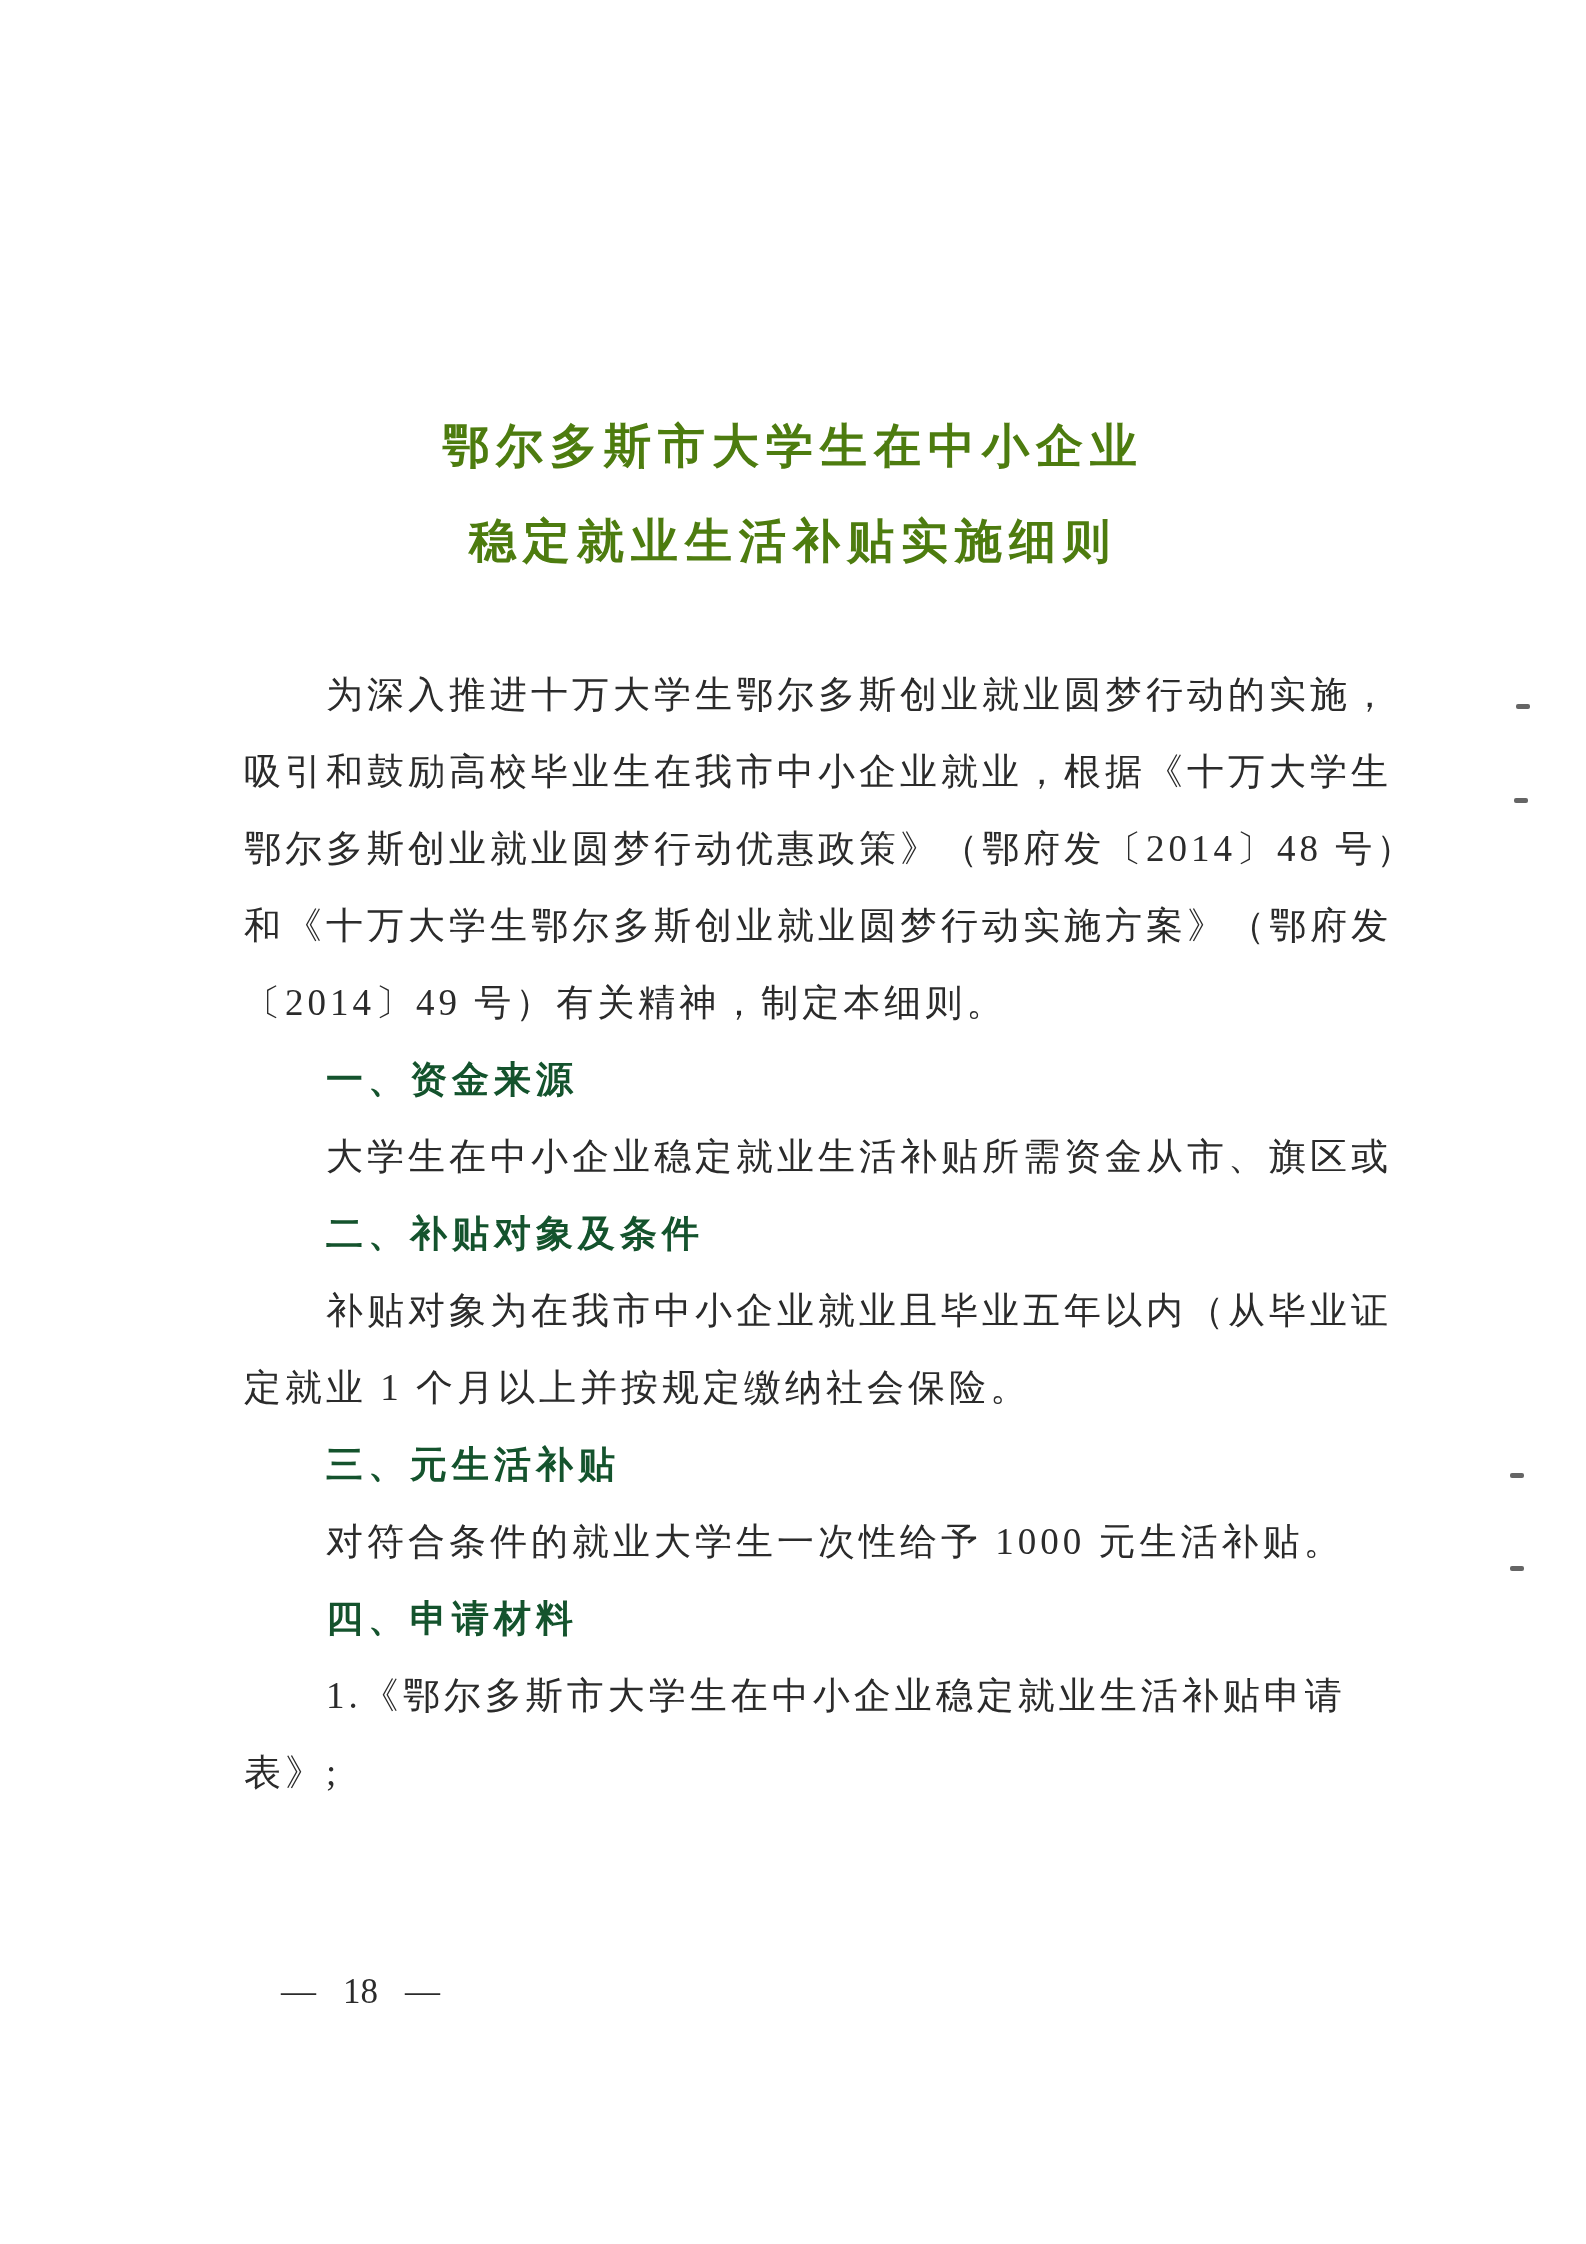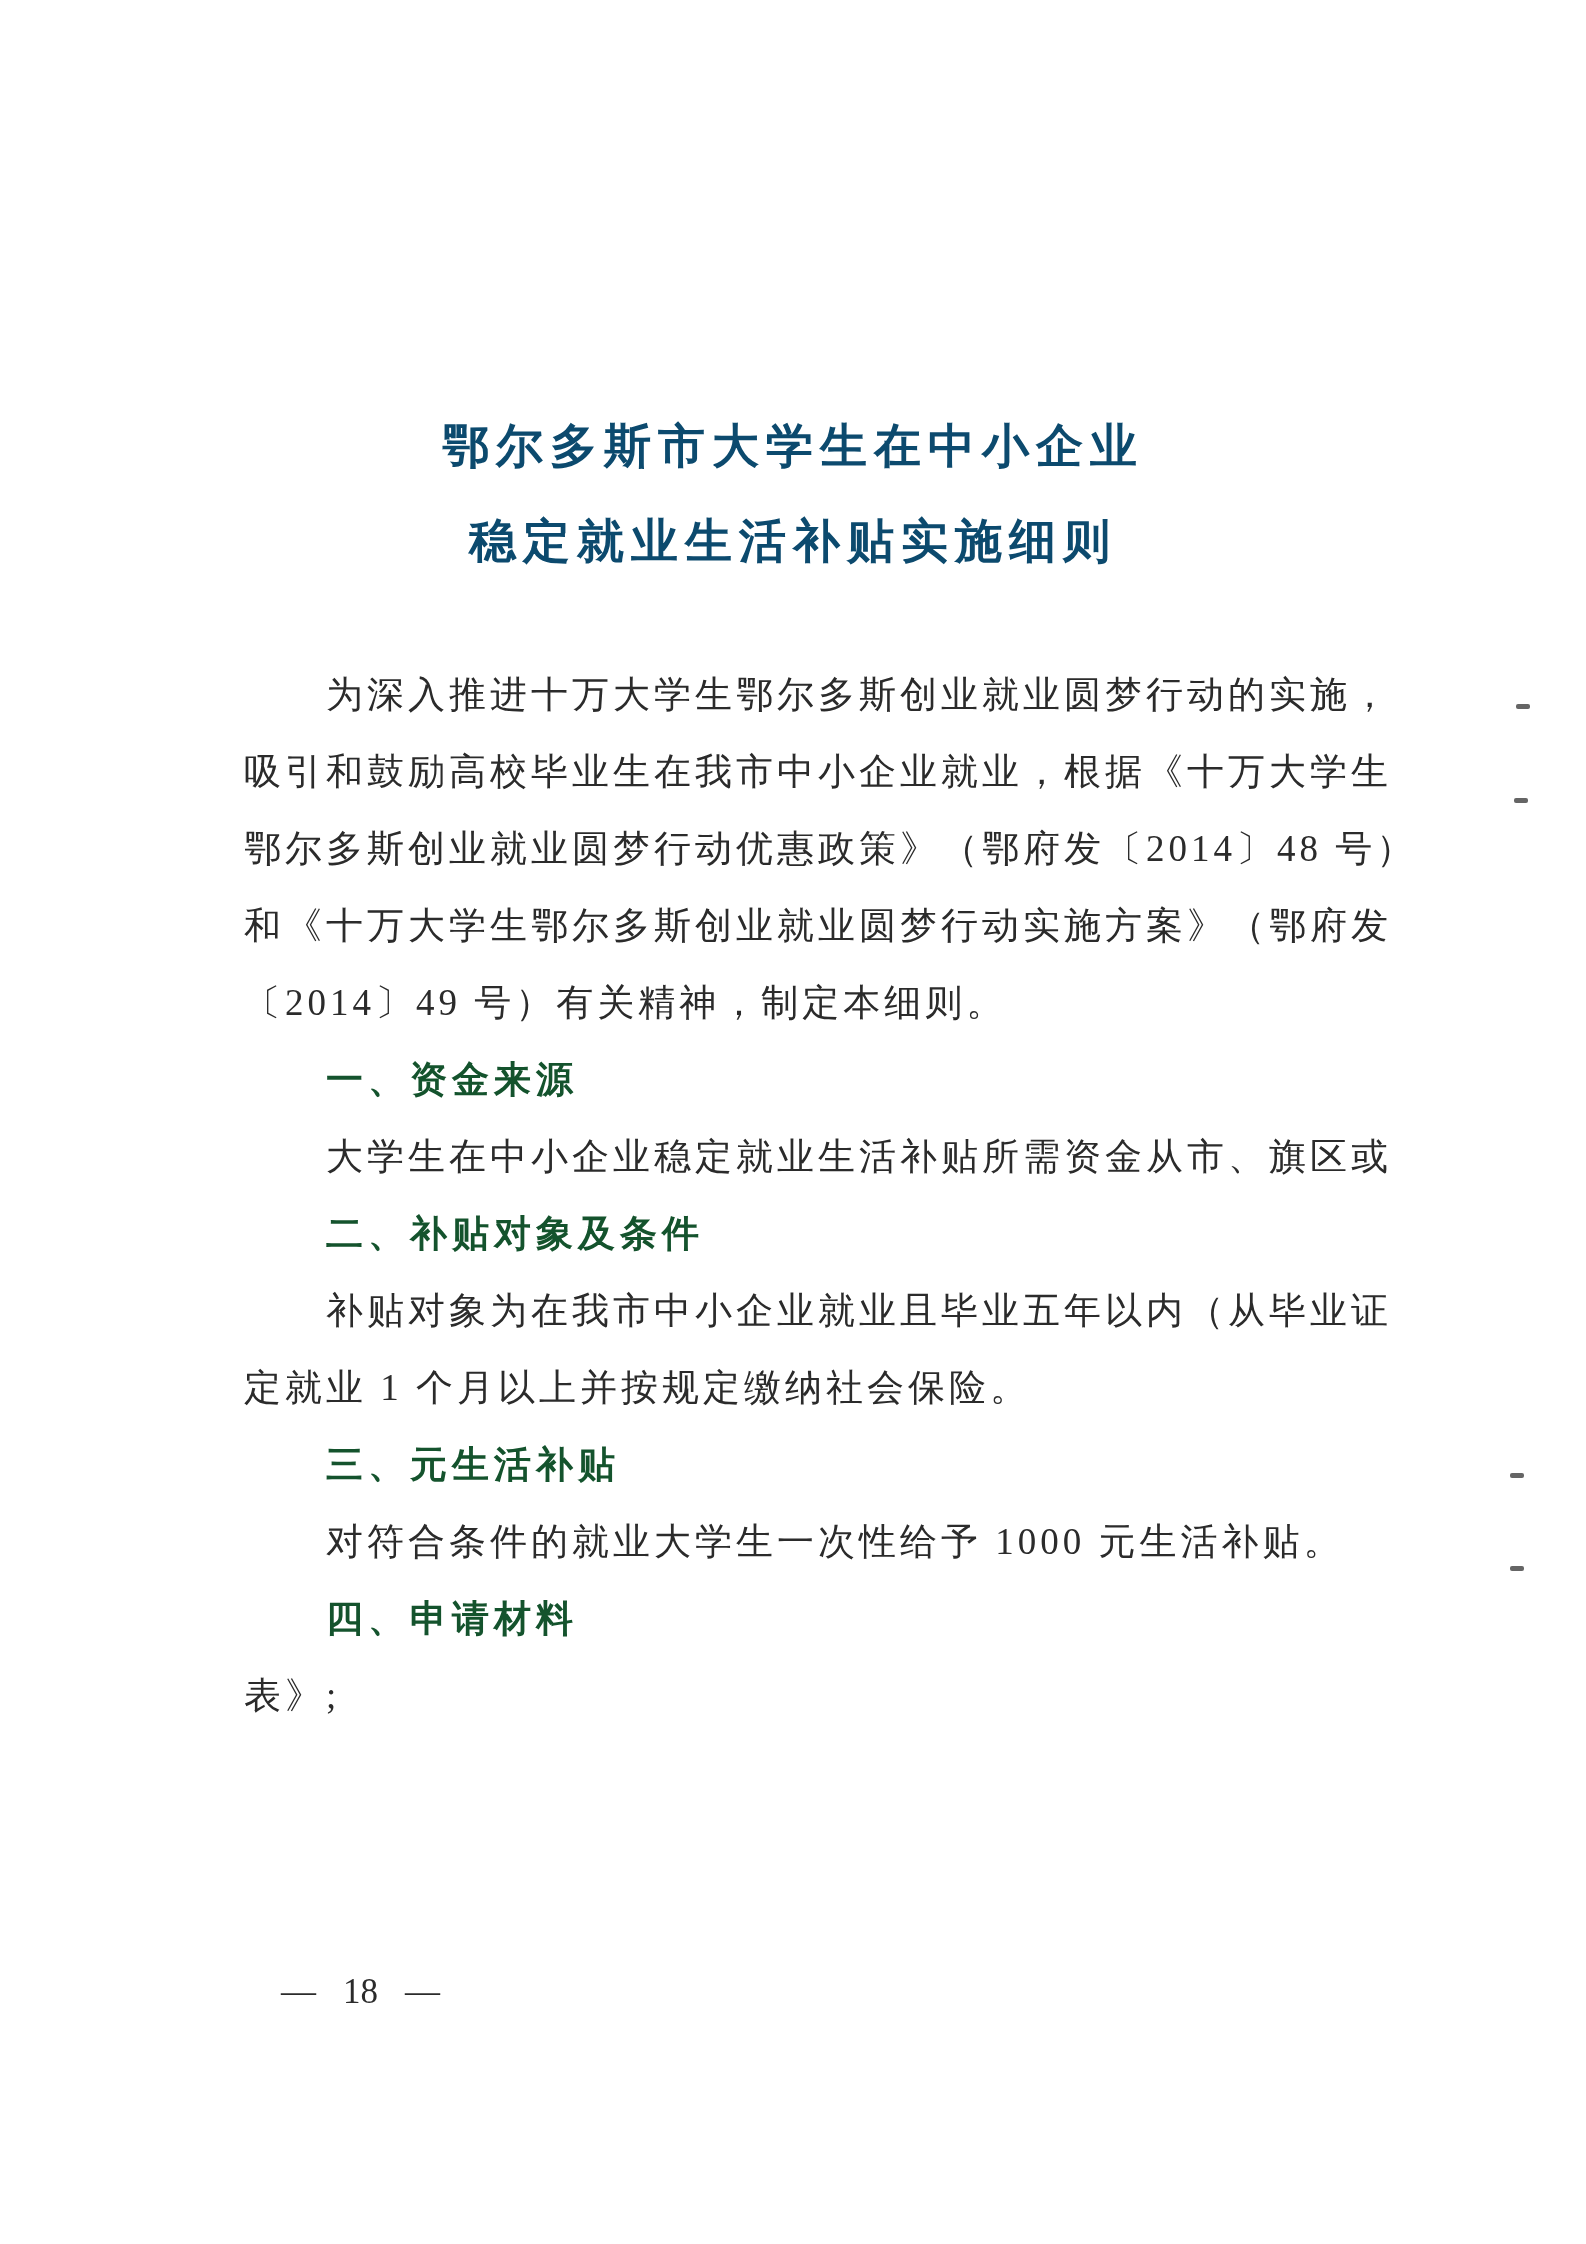--- a/index.html
+++ b/index.html
@@ -14,21 +14,21 @@
     background: #ffffff;
     overflow: hidden;
     font-family: "Liberation Serif", "DejaVu Serif", serif;
   }
   .title-block {
     position: absolute;
     top: 398px;
     left: 0;
     width: 1586px;
     text-align: center;
-    color: #0c4a6e;
+    color: #4d7c0f;
   }
   .title-line {
     font-family: "Liberation Sans", "DejaVu Sans", sans-serif;
     font-weight: 700;
     font-size: 47px;
     letter-spacing: 7px;
     line-height: 95px;
     white-space: nowrap;
   }
   .body-block {
@@ -94,20 +94,21 @@
       <div class="line">和《十万大学生鄂尔多斯创业就业圆梦行动实施方案》（鄂府发</div>
       <div class="line">〔2014〕49 号）有关精神，制定本细则。</div>
       <div class="line indent heading">一、资金来源</div>
       <div class="line indent">大学生在中小企业稳定就业生活补贴所需资金从市、旗区或</div>
       <div class="line indent heading">二、补贴对象及条件</div>
       <div class="line indent">补贴对象为在我市中小企业就业且毕业五年以内（从毕业证</div>
       <div class="line">定就业 1 个月以上并按规定缴纳社会保险。</div>
       <div class="line indent heading">三、元生活补贴</div>
       <div class="line indent">对符合条件的就业大学生一次性给予 1000 元生活补贴。</div>
       <div class="line indent heading">四、申请材料</div>
+      <div class="line indent">1.《鄂尔多斯市大学生在中小企业稳定就业生活补贴申请</div>
       <div class="line">表》;</div>
     </div>
 
   <div class="footer">
     <span class="dash">—</span>
     <span>18</span>
     <span class="dash">—</span>
   </div>
 
   <div>

